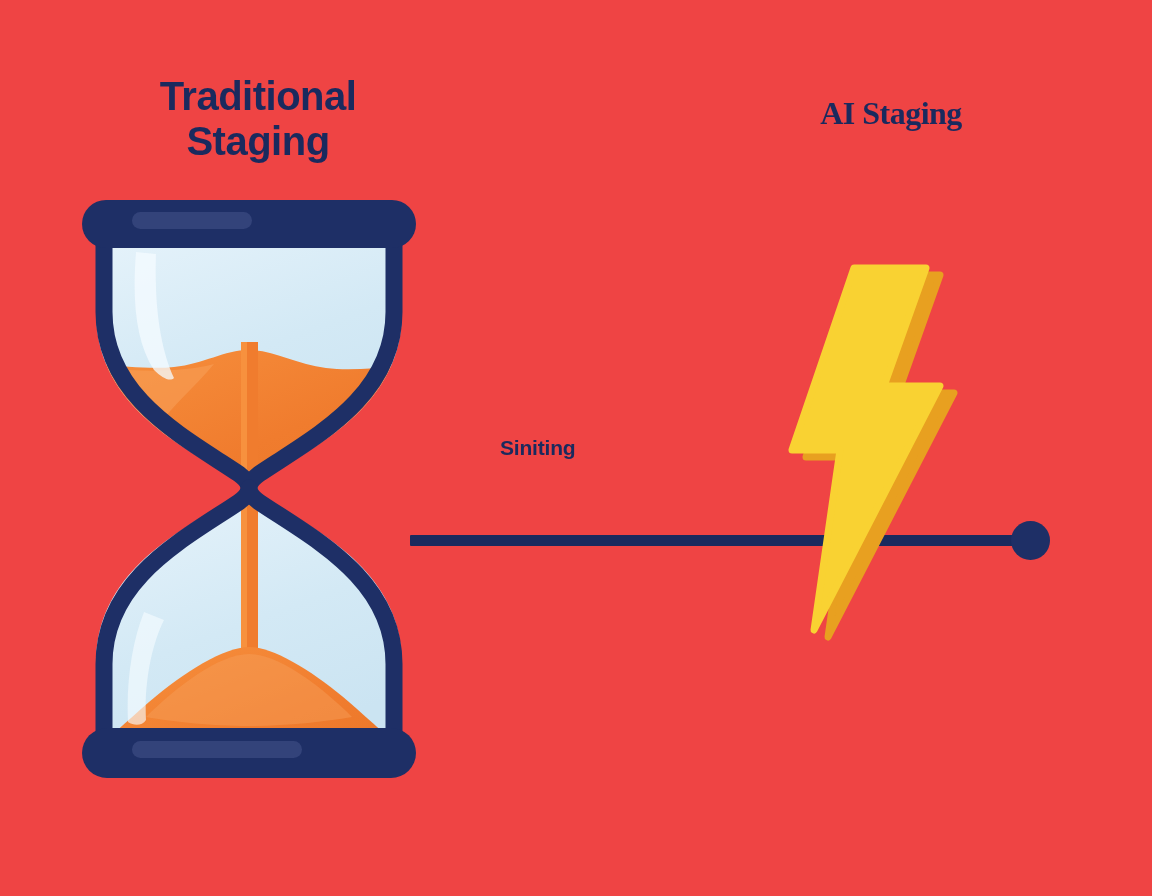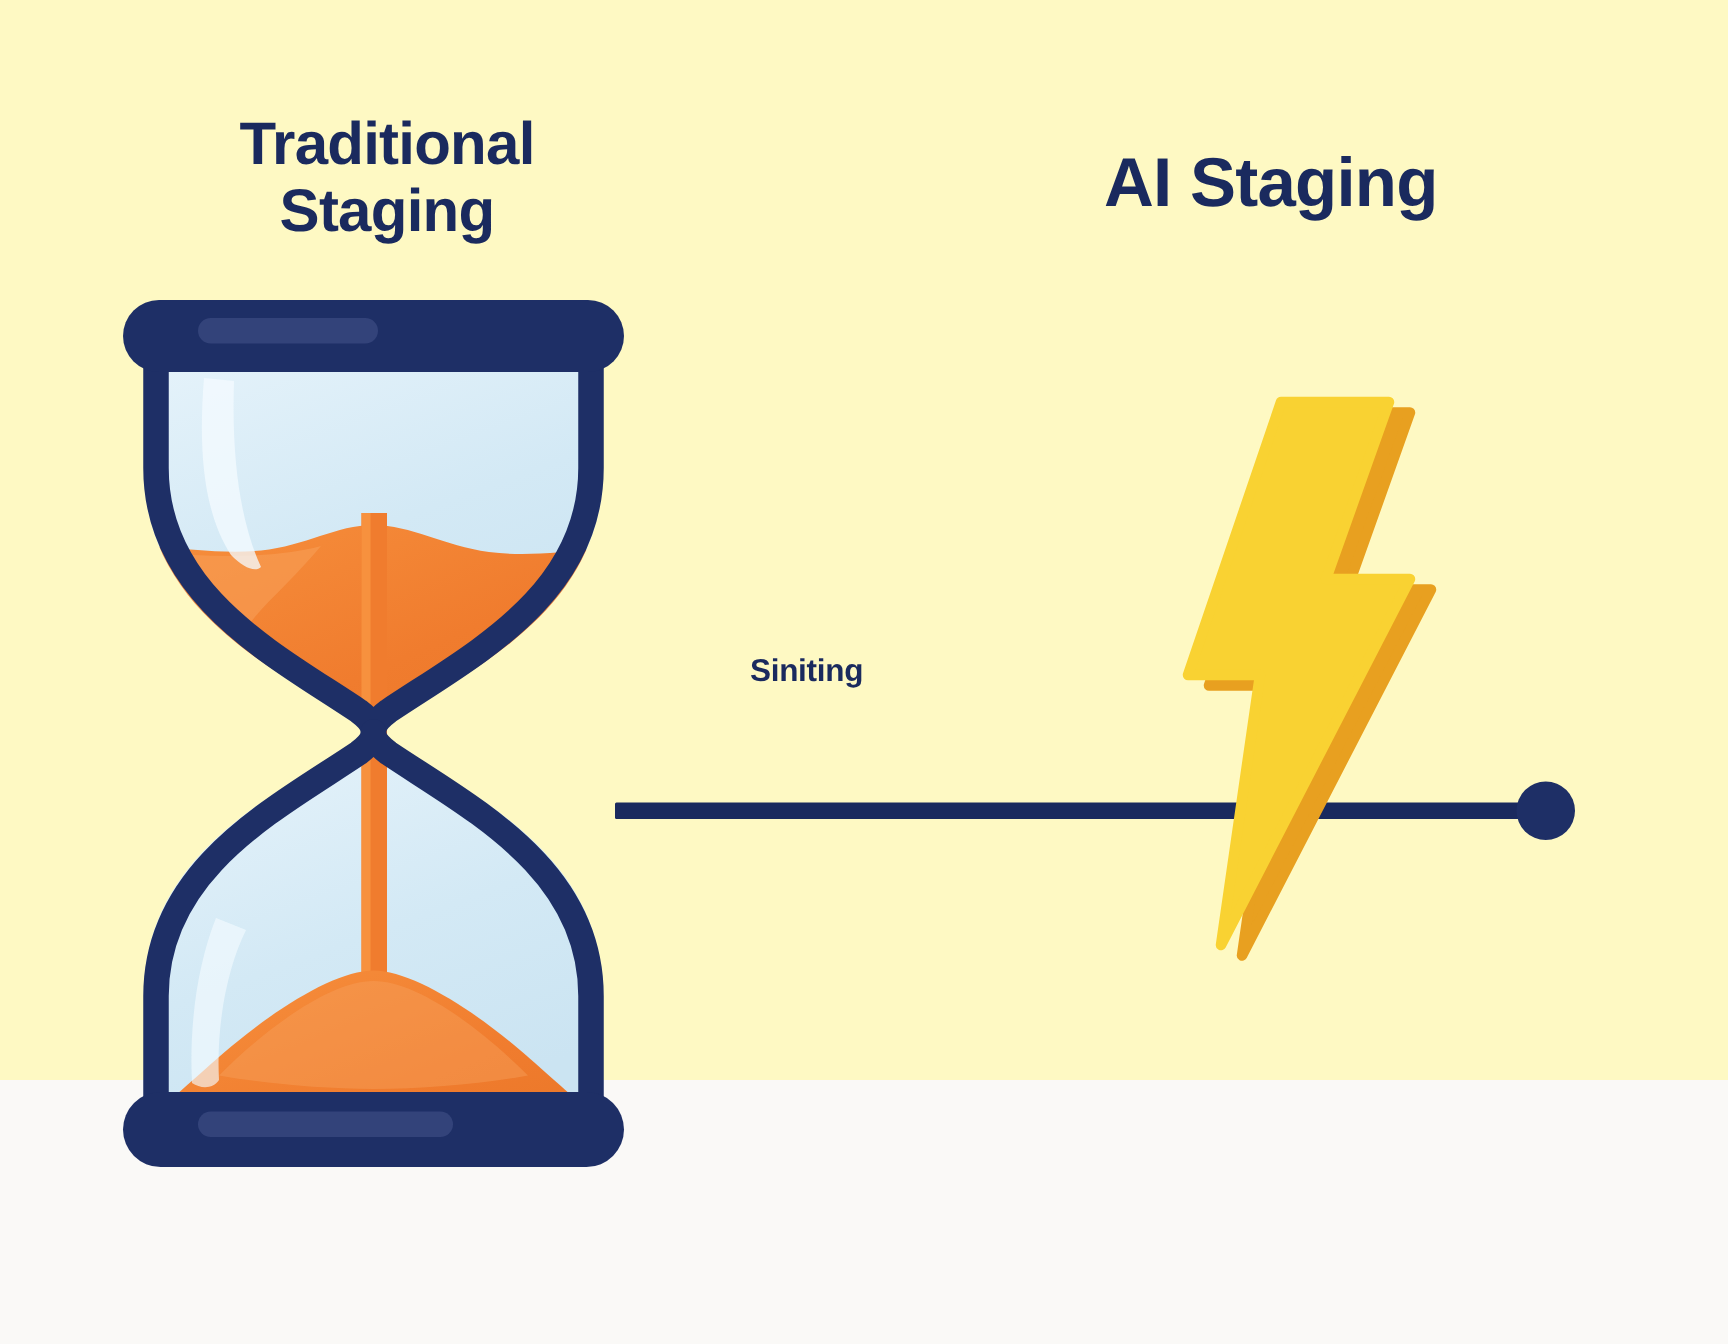--- a/index.html
+++ b/index.html
@@ -9,22 +9,22 @@
   body {
     width: 1152px;
     height: 896px;
     background: #faf9f7;
     font-family: "Liberation Sans", sans-serif;
     overflow: hidden;
   }
   #canvas {
     position: relative;
     width: 1152px;
-    height: 720px;
-    background: #fef9c3;
+    height: 896px;
+    background: #ef4444;
   }
 
   
   .heading {
     position: absolute;
     color: #1a2a5e;
     font-weight: 700;
     letter-spacing: -0.5px;
     line-height: 1.12;
     white-space: pre-line;
@@ -34,22 +34,23 @@
     left: 108px;
     top: 74px;
     width: 300px;
     font-size: 40px;
     text-align: center;
   }
   #heading-right {
     left: 736px;
     top: 96px;
     width: 310px;
-    font-size: 46px;
-    text-align: left;
+    font-size: 32px;
+    text-align: center;
+    font-family: Liberation Serif, serif;
   }
 
   
   #middle-label {
     position: absolute;
     left: 500px;
     top: 436px;
     font-size: 21px;
     font-weight: 600;
     color: #1a2a5e;

